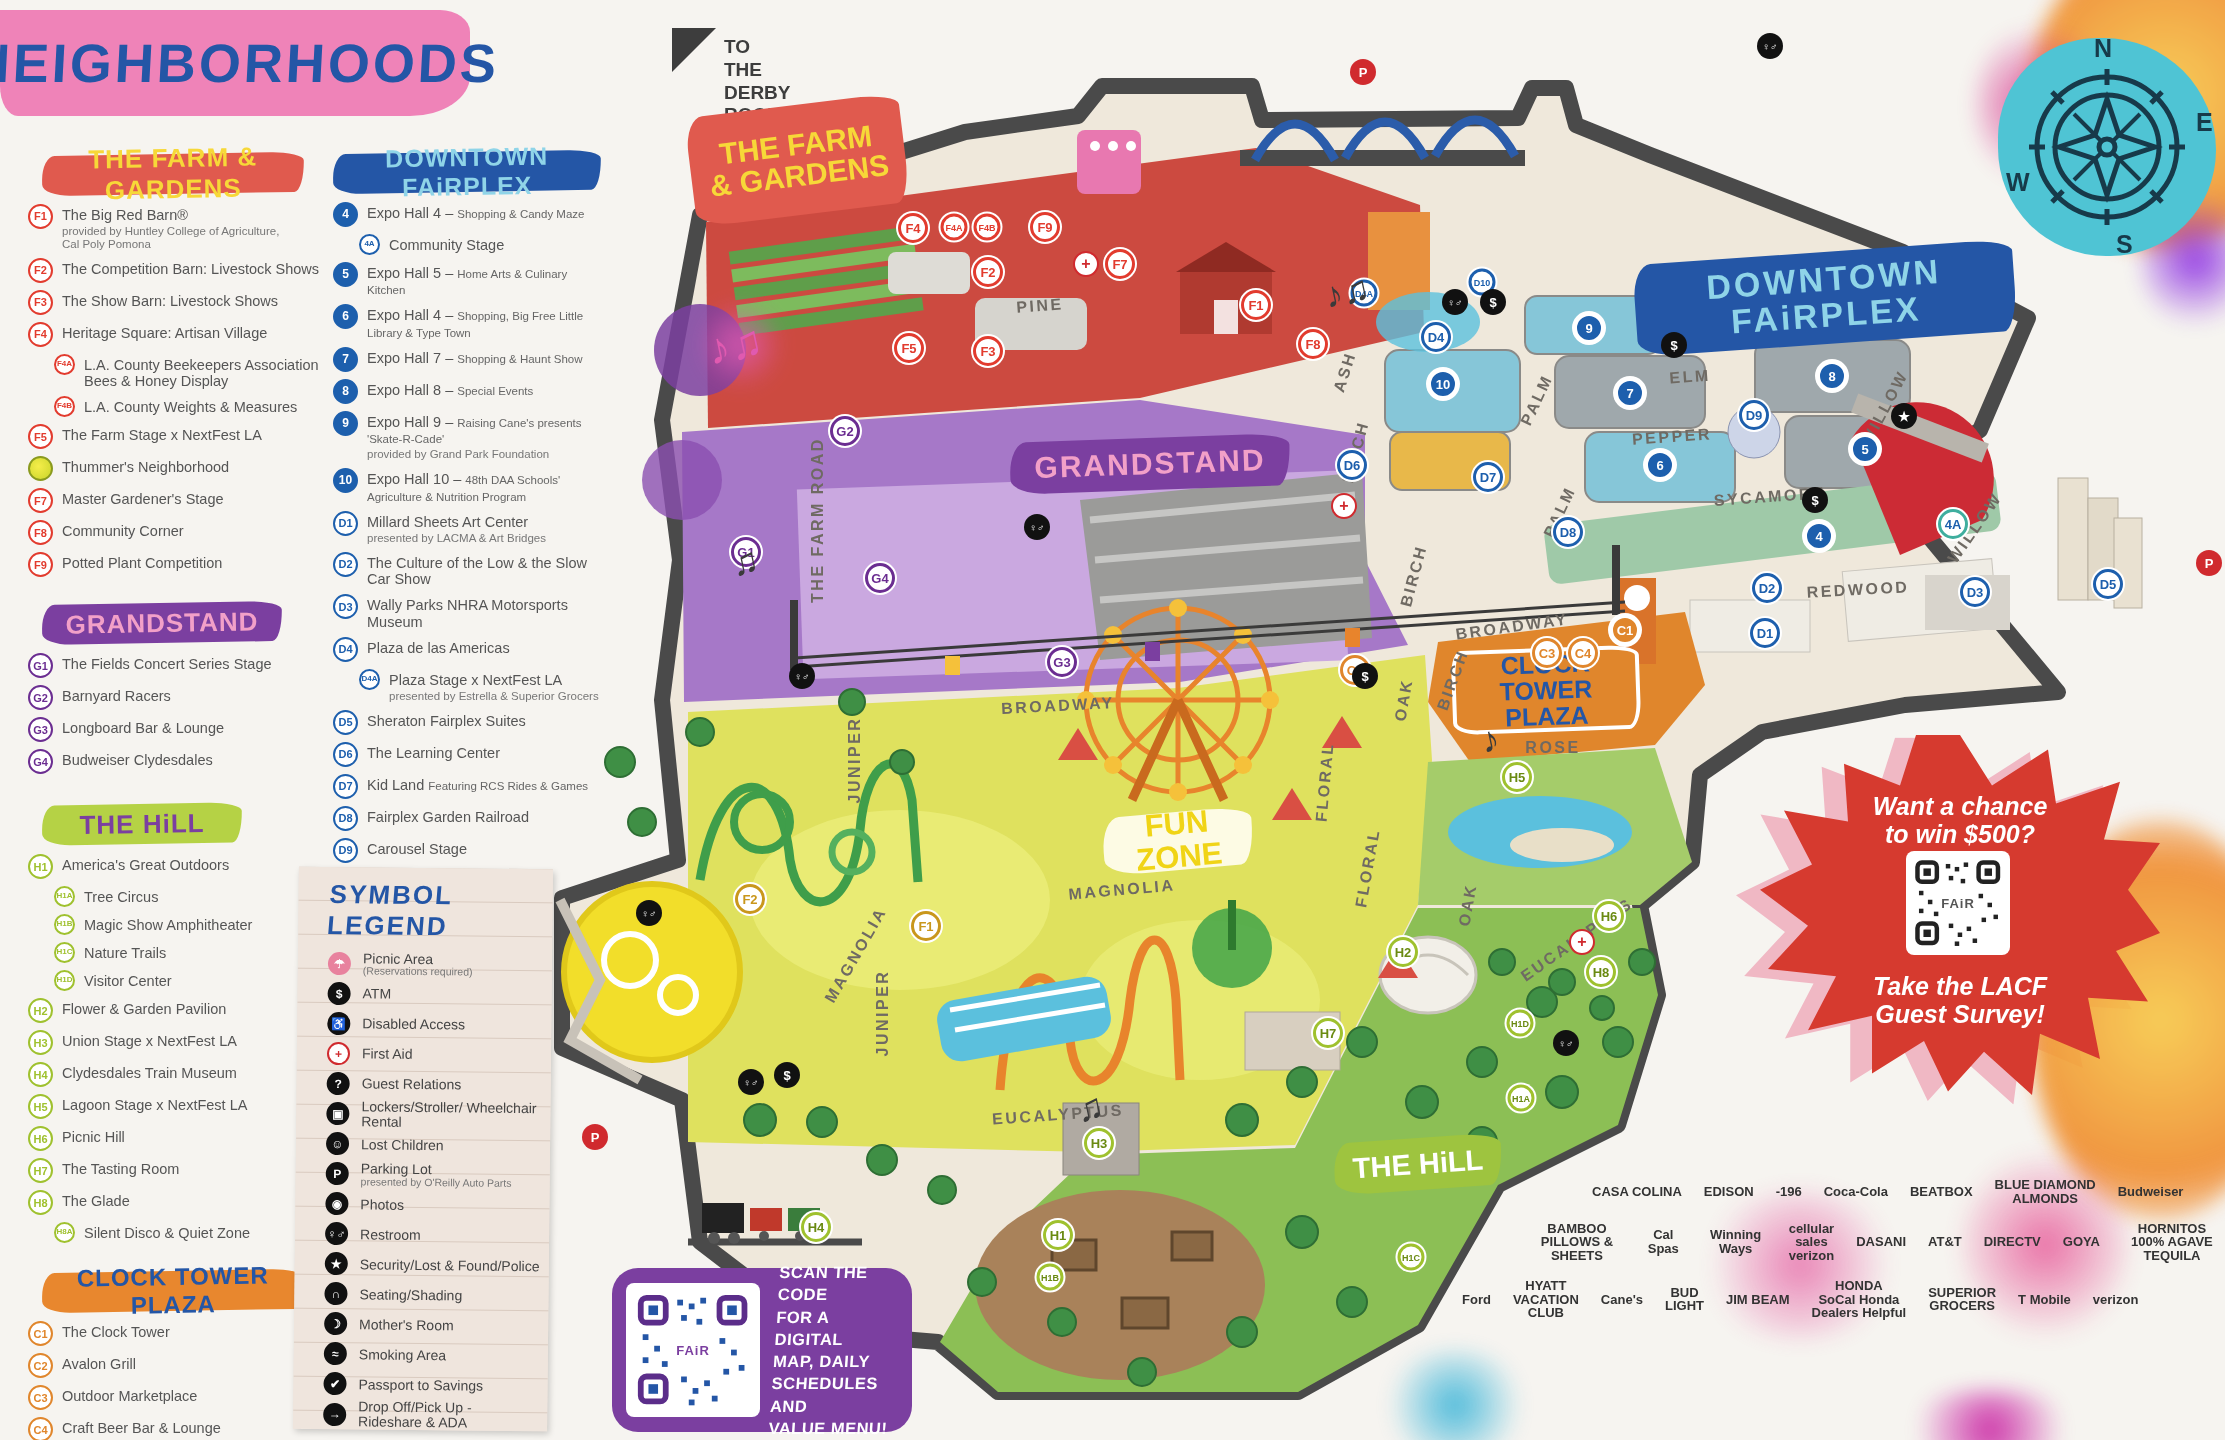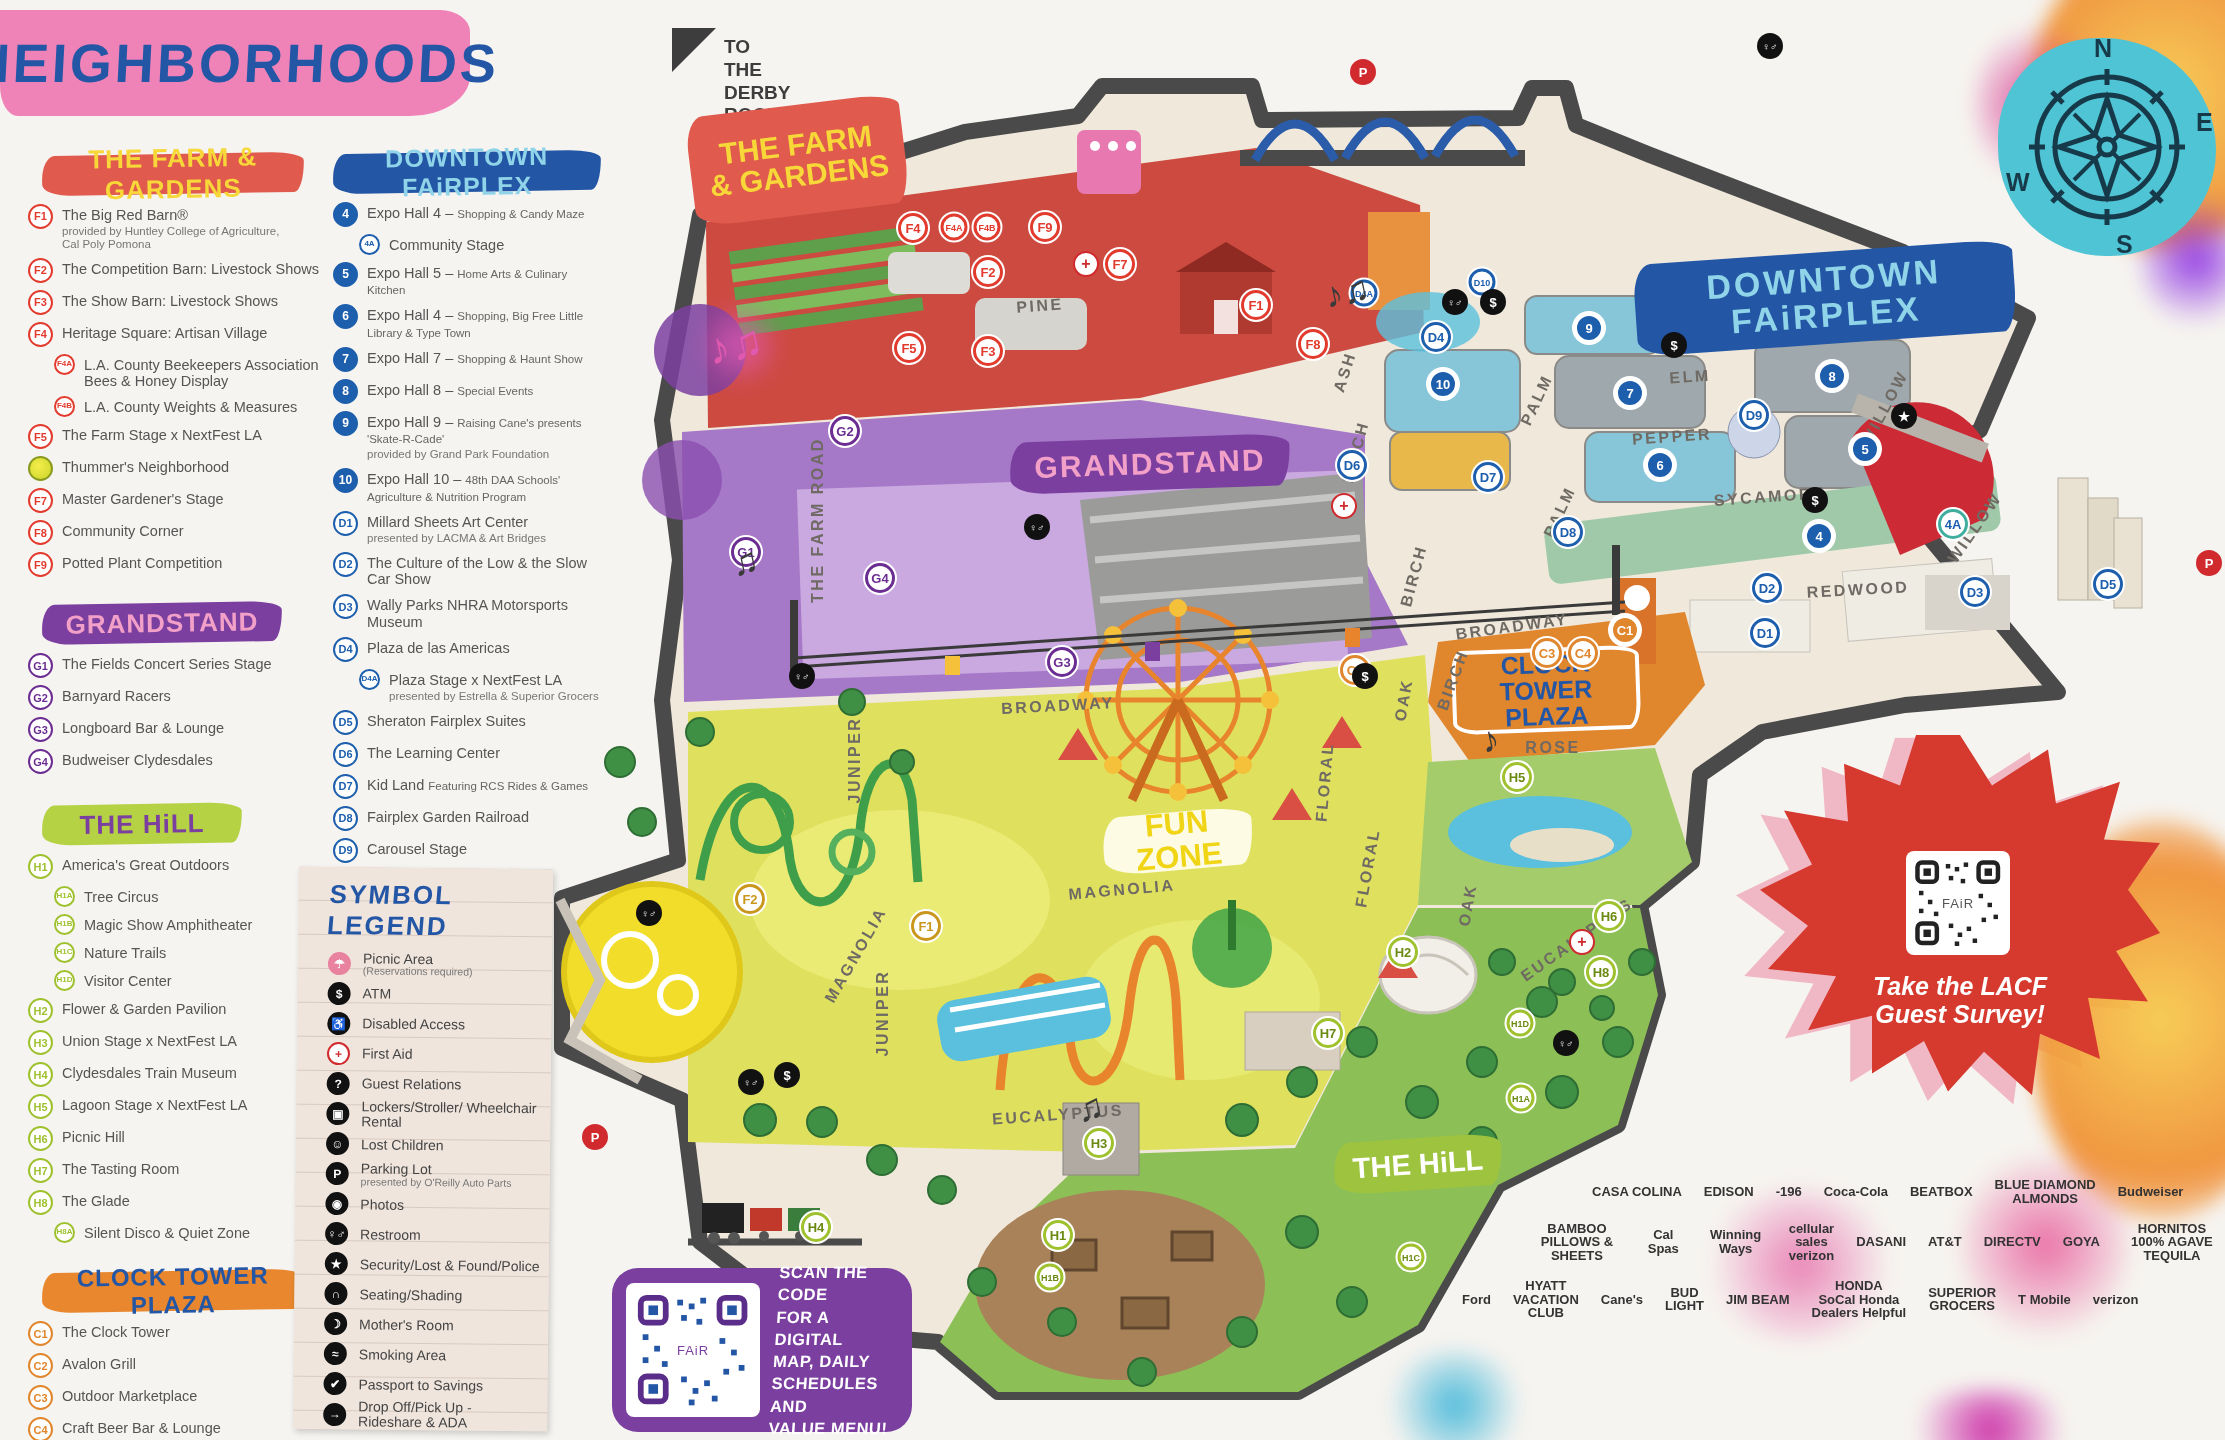--- a/index.html
+++ b/index.html
@@ -83,21 +83,21 @@
   .compass{left:1998px;top:38px;width:218px;height:218px;background:#4fc4d4;border-radius:46% 52% 49% 50%;display:flex;align-items:center;justify-content:center}
   .compass svg{width:176px;height:176px}
   .cl{position:absolute;font-weight:bold;color:#173a4a;font-size:25px}
   
   .burst-wrap{left:1760px;top:735px;width:400px;height:360px}
   .burst{position:absolute;inset:0;background:#d63a2f;clip-path:polygon(50% 0,58% 14%,72% 4%,74% 19%,90% 13%,86% 29%,100% 30%,92% 43%,100% 55%,89% 60%,97% 74%,82% 73%,85% 90%,70% 83%,68% 100%,56% 88%,47% 99%,41% 85%,28% 94%,28% 78%,12% 82%,19% 67%,2% 65%,12% 53%,0 43%,13% 36%,6% 21%,22% 24%,21% 8%,35% 14%,39% 0)}
   .burst.lt{background:#f0b8c4;transform:translate(-20px,6px) scale(1.02);z-index:-1}
   .btxt{position:absolute;left:0;right:0;text-align:center;color:#fff;font-weight:bold;font-style:italic;font-size:25px;line-height:1.1;white-space:pre-line}
   .qrbox{position:absolute;background:#fff;border-radius:8px;display:flex;align-items:center;justify-content:center}
   .qrbox svg{width:86%;height:86%}
-  .qrfair{position:absolute;font-weight:normal;font-size:13px;letter-spacing:1px;background:#fff;padding:0 2px}
+  .qrfair{position:absolute;font-weight:bold;font-size:13px;letter-spacing:1px;background:#fff;padding:0 2px}
   
   .qr-panel{left:612px;top:1268px;width:300px;height:164px;background:#7b3fa0;border-radius:26px;display:flex;align-items:center;gap:14px;padding:14px}
   .qr-panel .qrbox{position:static;width:134px;height:134px;flex:0 0 auto}
   .qr-panel .ptxt{color:#fff;font-weight:bold;font-size:16.5px;line-height:1.35;letter-spacing:.5px;transform:skewX(-4deg);white-space:pre-line}
   
   .sponsors{left:1462px;top:1178px;width:760px}
   .srow-l{display:flex;align-items:center;gap:22px;margin-bottom:16px;flex-wrap:nowrap}
   .r1{margin-left:130px}.r2{margin-left:70px}
   .lg{display:inline-block;font-weight:bold;text-align:center;line-height:1.06;white-space:pre-line;font-size:13px;color:#333}
   
@@ -818,20 +818,22 @@
   </svg>
   <span class="cl" style="left:96px;top:-4px">N</span>
   <span class="cl" style="left:198px;top:70px">E</span>
   <span class="cl" style="left:118px;top:192px">S</span>
   <span class="cl" style="left:8px;top:130px">W</span>
 </div>
 
 <div class="abs burst-wrap">
   <div class="burst lt"></div>
   <div class="burst"></div>
+  <div class="btxt" style="top:58px">Want a chance
+to win $500?</div>
   <div class="qrbox" style="left:146px;top:116px;width:104px;height:104px">
     <svg viewBox="0 0 60 60">
       <g fill="none" stroke="#222" stroke-width="3">
           <rect x="3" y="3" width="13" height="13" rx="3"></rect>
           <rect x="44" y="3" width="13" height="13" rx="3"></rect>
           <rect x="3" y="44" width="13" height="13" rx="3"></rect>
         </g>
       <g fill="#222">
           <rect x="7" y="7" width="5" height="5"></rect>
           <rect x="48" y="7" width="5" height="5"></rect>

